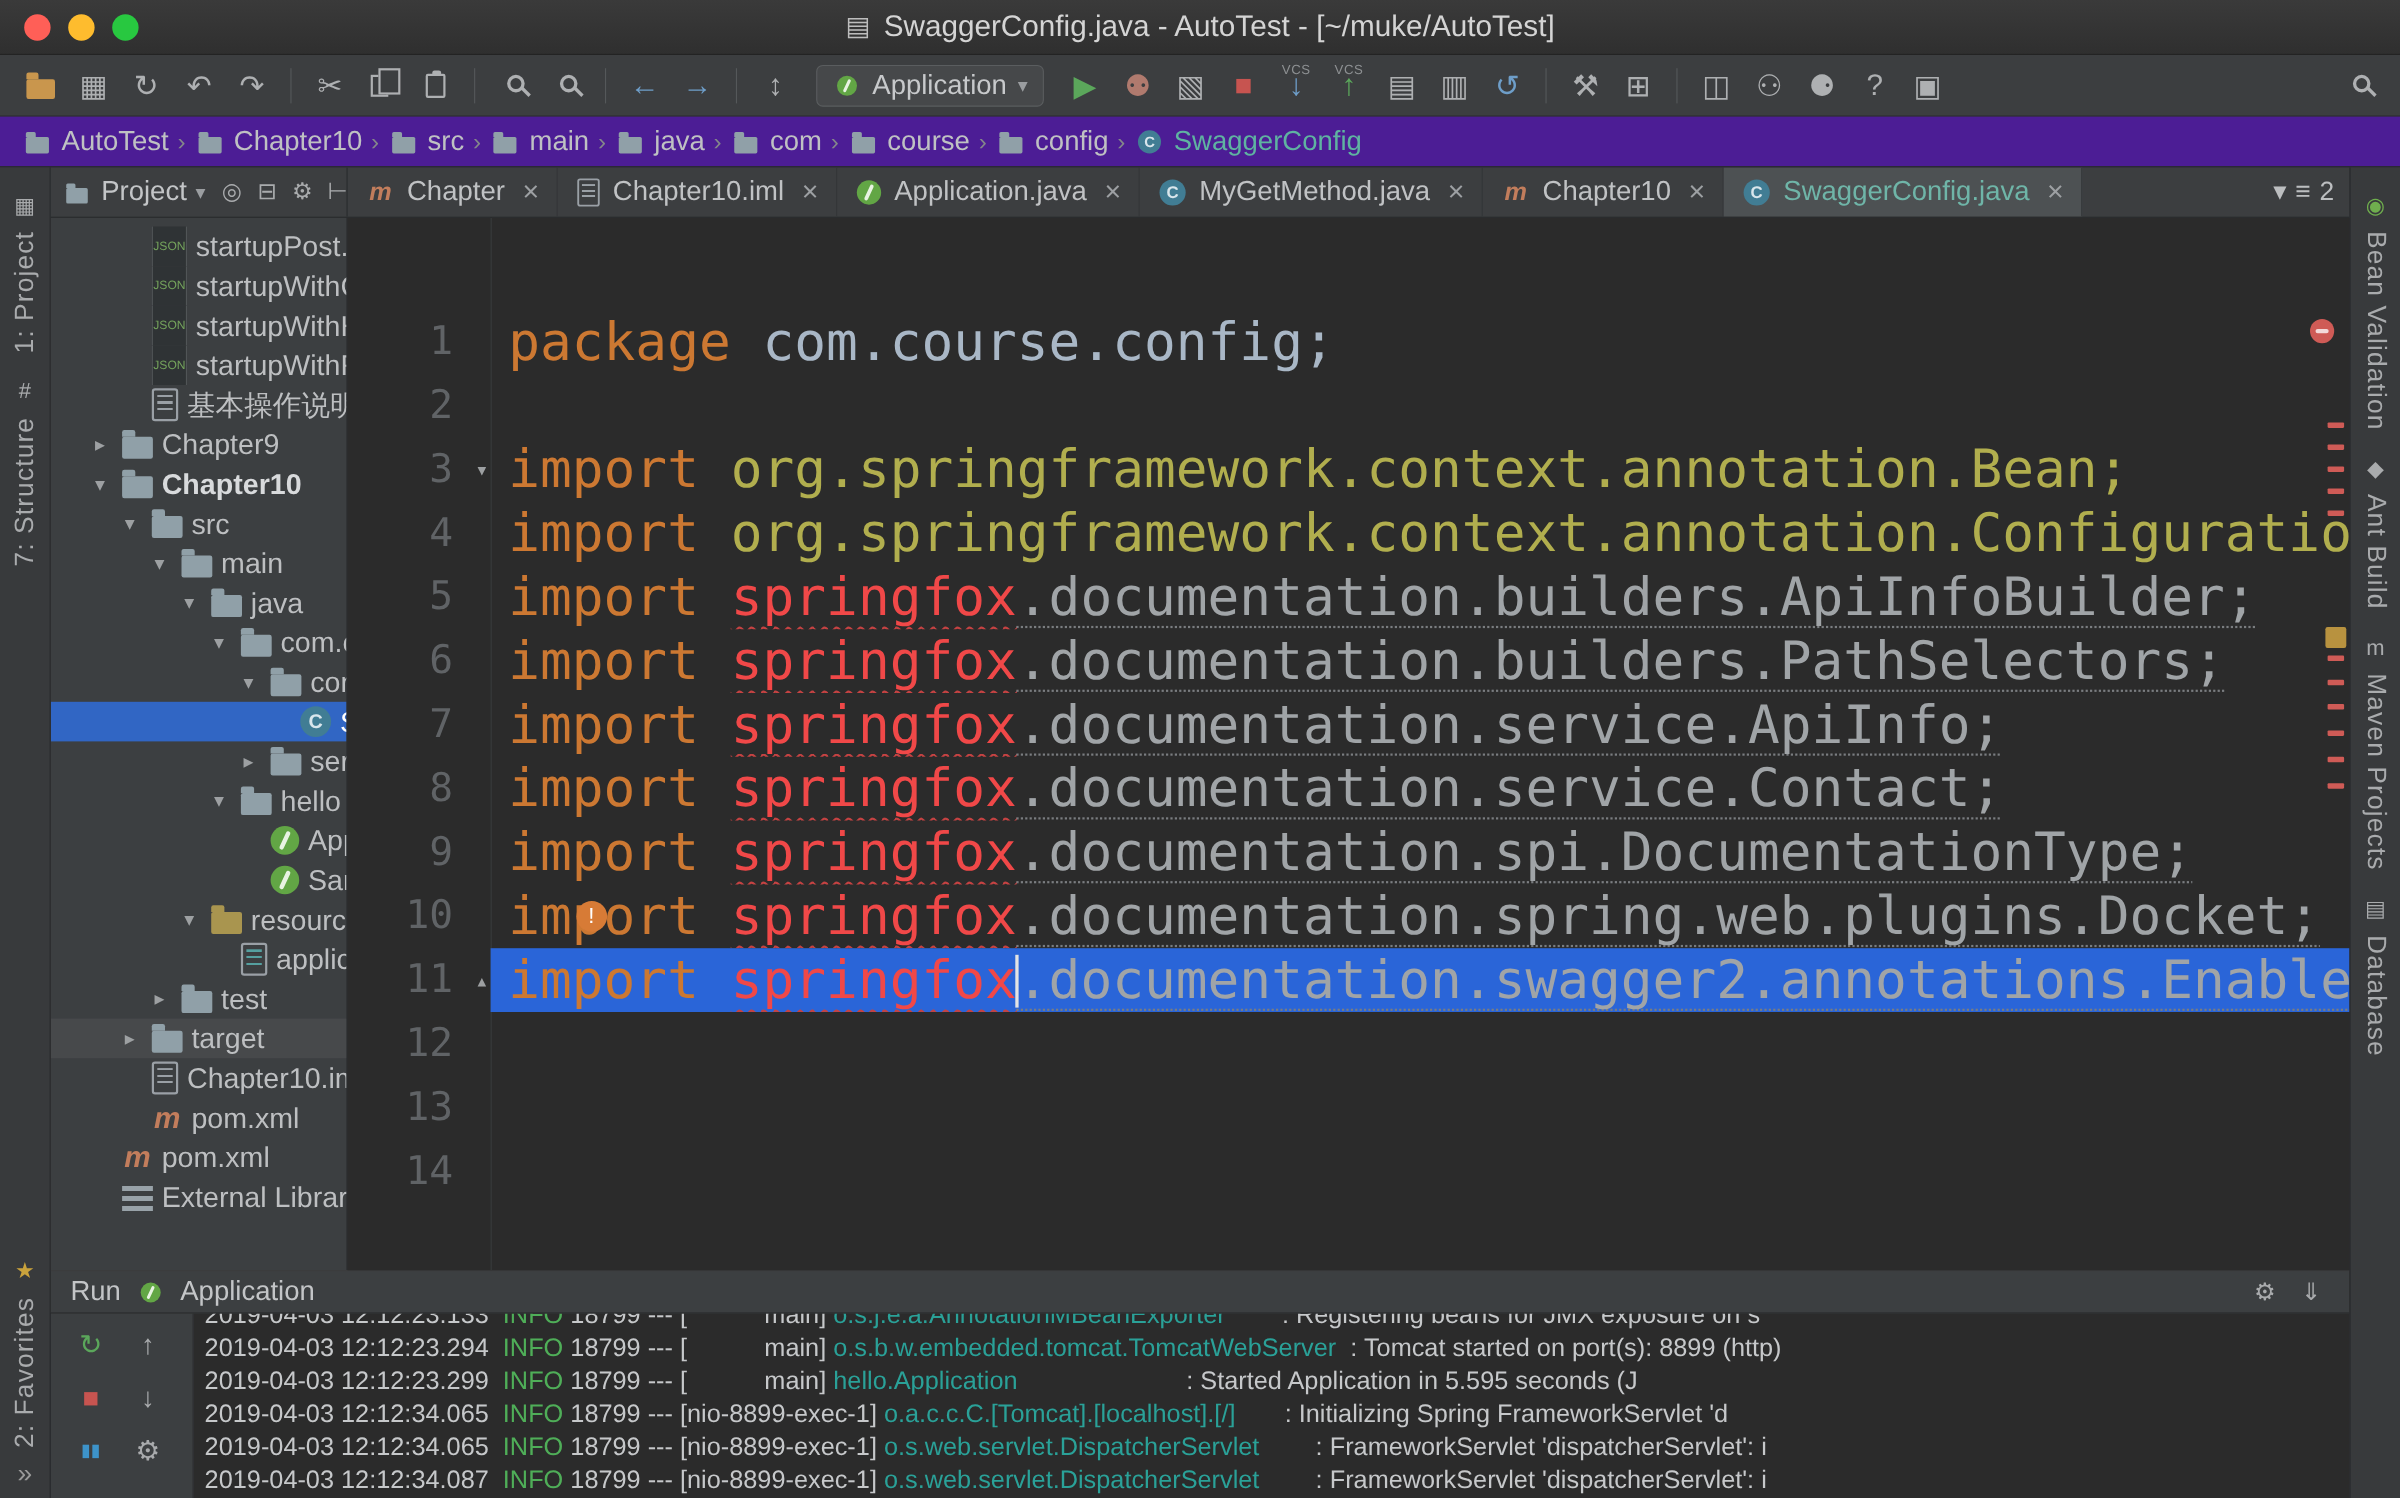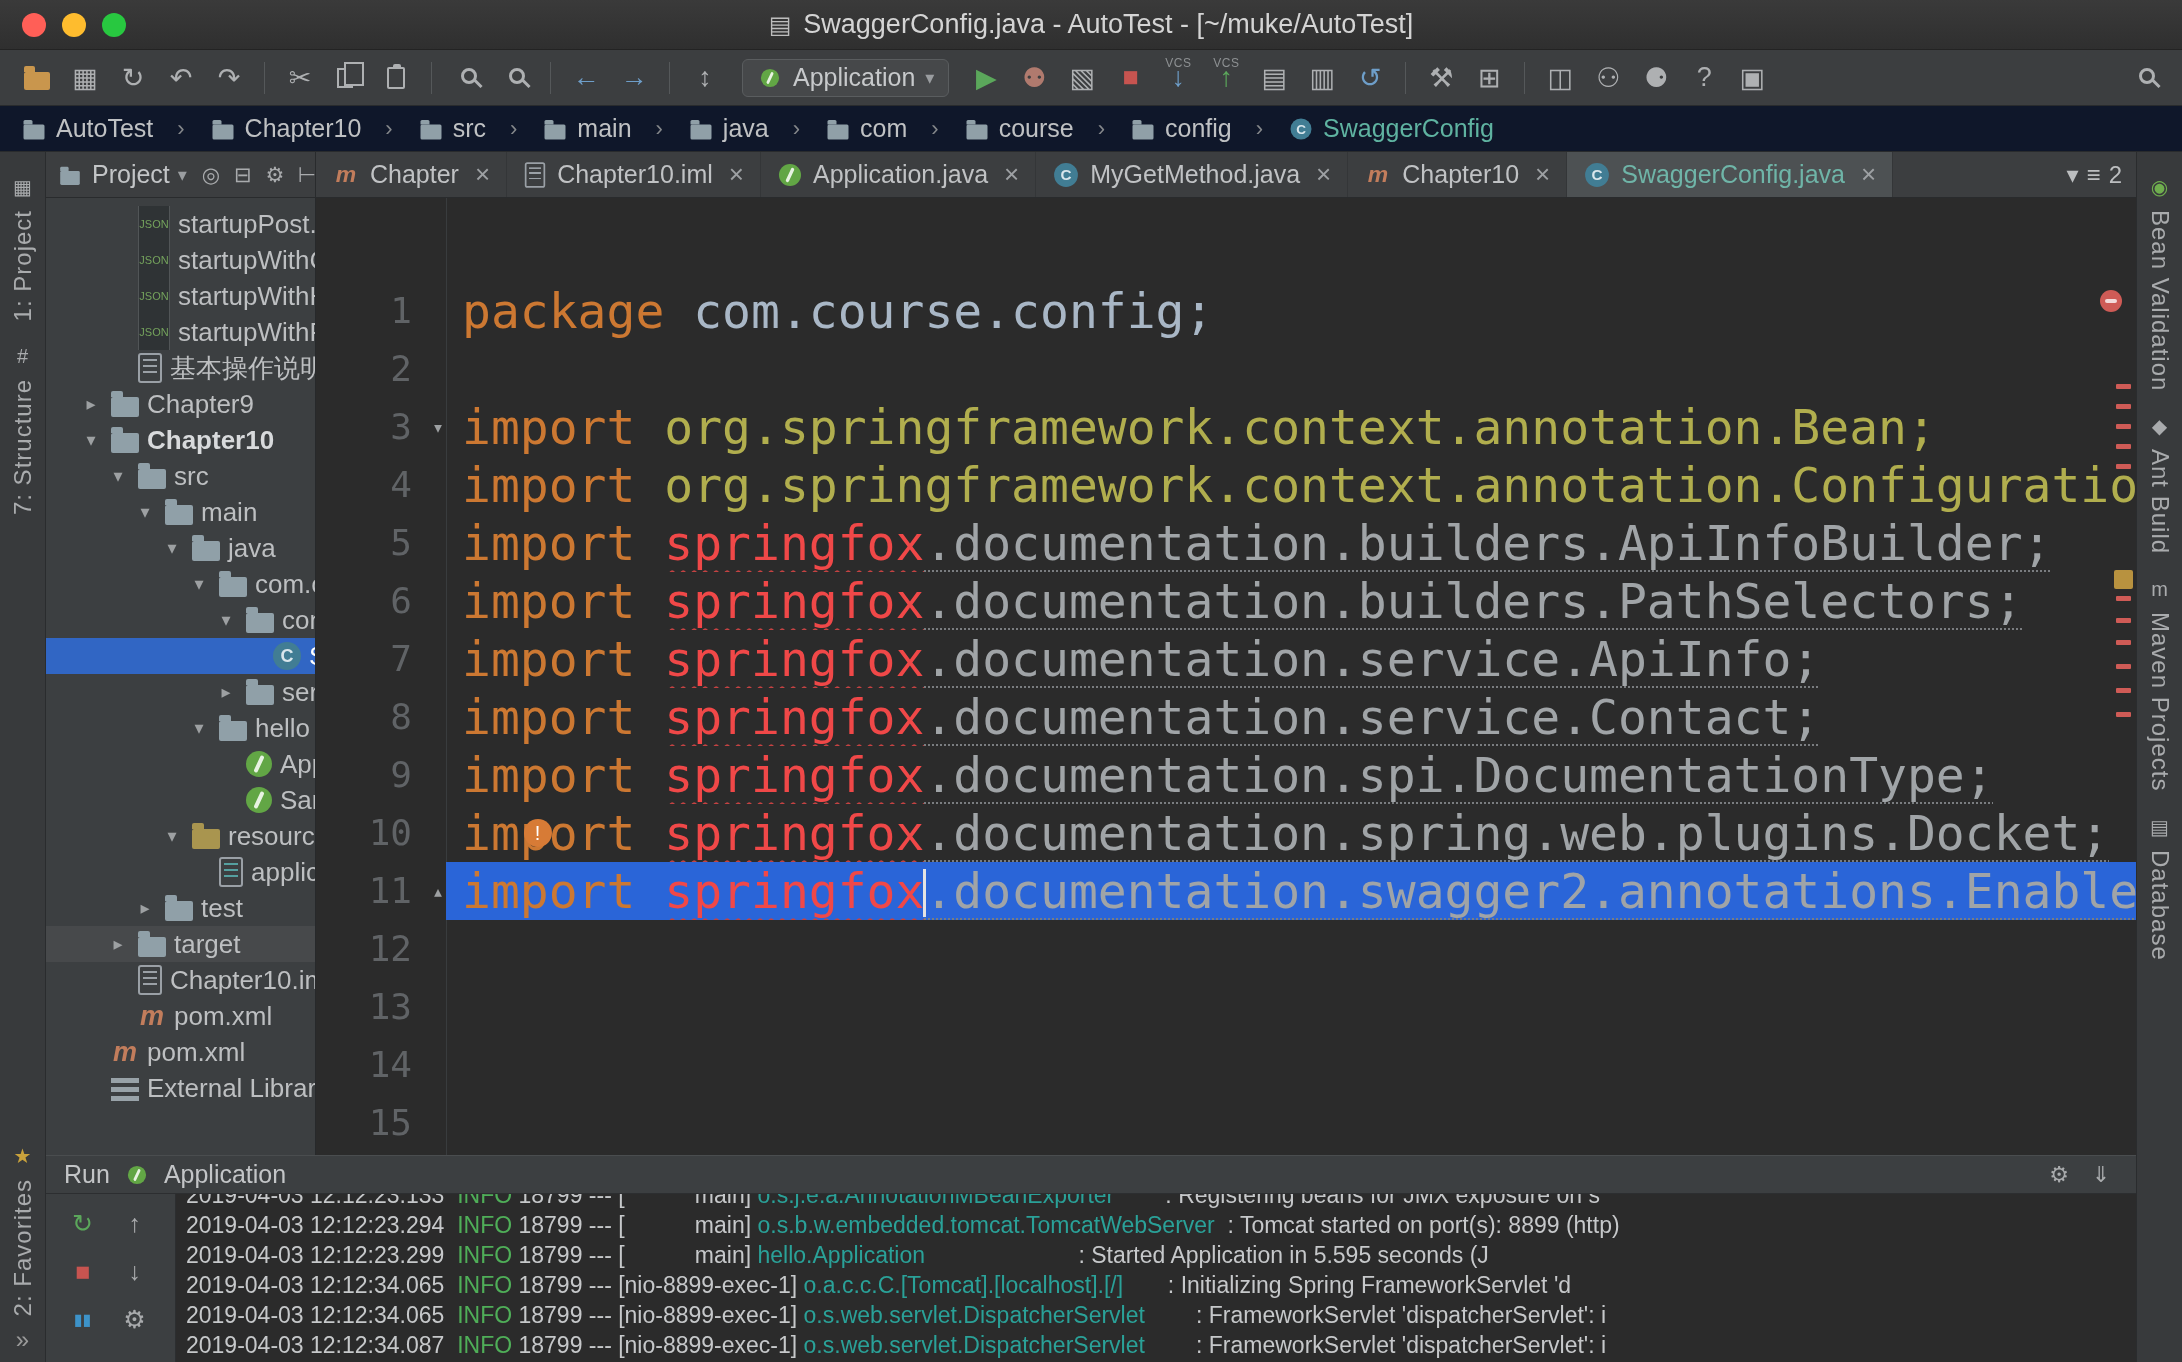--- a/index.html
+++ b/index.html
@@ -27,21 +27,21 @@
   .cssic-folder{width:26px;height:18px;background:#c9964d;border-radius:2px;position:relative;margin-top:6px}
   .cssic-folder::before{content:"";position:absolute;top:-6px;left:0;width:11px;height:6px;background:#c9964d;border-radius:2px 2px 0 0}
   .cssic-search{width:16px;height:16px;border:3px solid #aeb0b2;border-radius:50%;position:relative;margin:-4px -4px 0 0}
   .cssic-search::after{content:"";position:absolute;width:10px;height:3px;background:#aeb0b2;transform:rotate(45deg);right:-9px;bottom:-4px}
   .cssic-copy{width:16px;height:20px;border:2px solid #aeb0b2;position:relative;margin-left:-6px}
   .cssic-copy::before{content:"";position:absolute;top:-8px;left:5px;width:16px;height:20px;border:2px solid #aeb0b2;background:#3c3e40}
   .cssic-paste{width:18px;height:22px;border:2px solid #aeb0b2;border-radius:2px;position:relative}
   .cssic-paste::before{content:"";position:absolute;top:-5px;left:4px;width:8px;height:5px;background:#aeb0b2;border-radius:2px 2px 0 0}
 
   
-  .breadcrumbs{flex:0 0 46px;background:#0f172a;border-bottom:1px solid #292b2d;display:flex;align-items:center;padding:0 20px;gap:24px;font-size:25px;color:#bfc1c3;white-space:nowrap;overflow:hidden}
+  .breadcrumbs{flex:0 0 46px;background:#4c1d95;border-bottom:1px solid #292b2d;display:flex;align-items:center;padding:0 20px;gap:8px;font-size:25px;color:#bfc1c3;white-space:nowrap;overflow:hidden}
   .crumb{display:flex;align-items:center;gap:8px}
   .crumb .ti{transform:scale(.75)}
   .crumb-sep{color:#84878a;font-size:22px}
   .crumb.accent .crumb-label{color:#5fb3a1}
 
   
   .workspace{flex:1;display:flex;overflow:hidden}
   .stripe{flex:0 0 46px;background:#383a3c;display:flex;flex-direction:column;align-items:center;overflow:hidden}
   .stripe.left{border-right:1px solid #2a2c2e}
   .stripe.right{border-left:1px solid #2a2c2e}
@@ -522,21 +522,20 @@
               <div class="code-line"><span class="gutter">5</span><span class="code-text"><span class="seg-k">import</span><span class="seg-p"> </span><span class="seg-e">springfox</span><span class="seg-g">.documentation.builders.ApiInfoBuilder;</span></span></div>
               <div class="code-line"><span class="gutter">6</span><span class="code-text"><span class="seg-k">import</span><span class="seg-p"> </span><span class="seg-e">springfox</span><span class="seg-g">.documentation.builders.PathSelectors;</span></span></div>
               <div class="code-line"><span class="gutter">7</span><span class="code-text"><span class="seg-k">import</span><span class="seg-p"> </span><span class="seg-e">springfox</span><span class="seg-g">.documentation.service.ApiInfo;</span></span></div>
               <div class="code-line"><span class="gutter">8</span><span class="code-text"><span class="seg-k">import</span><span class="seg-p"> </span><span class="seg-e">springfox</span><span class="seg-g">.documentation.service.Contact;</span></span></div>
               <div class="code-line"><span class="gutter">9</span><span class="code-text"><span class="seg-k">import</span><span class="seg-p"> </span><span class="seg-e">springfox</span><span class="seg-g">.documentation.spi.DocumentationType;</span></span></div>
               <div class="code-line"><span class="gutter">10</span><span class="code-text"><span class="line-badge">!</span><span class="seg-k">import</span><span class="seg-p"> </span><span class="seg-e">springfox</span><span class="seg-g">.documentation.spring.web.plugins.Docket;</span></span></div>
               <div class="code-line sel"><span class="gutter">11<span class="gutter-mark">▴</span></span><span class="code-text"><span class="seg-k">import</span><span class="seg-p"> </span><span class="seg-e">springfox</span><span class="caret"></span><span class="seg-g">.documentation.swagger2.annotations.EnableSwagger2;</span></span></div>
               <div class="code-line"><span class="gutter">12</span><span class="code-text"></span></div>
               <div class="code-line"><span class="gutter">13</span><span class="code-text"></span></div>
               <div class="code-line"><span class="gutter">14</span><span class="code-text"></span></div>
-              <div class="code-line"><span class="gutter">15</span><span class="code-text"></span></div>
             </div>
           <div class="err-ind"></div>
           <div id="stripeMarks">
               <div class="stripe-err" style="top: 186px;"></div>
               <div class="stripe-err" style="top: 206px;"></div>
               <div class="stripe-err" style="top: 226px;"></div>
               <div class="stripe-err" style="top: 246px;"></div>
               <div class="stripe-err" style="top: 266px;"></div>
               <div class="stripe-err" style="top: 398px;"></div>
               <div class="stripe-err" style="top: 420px;"></div>

